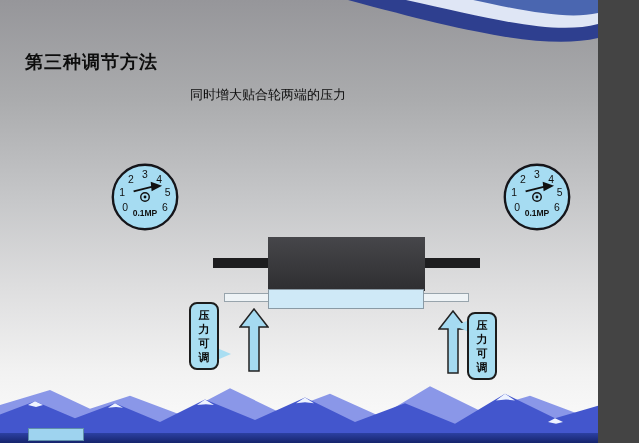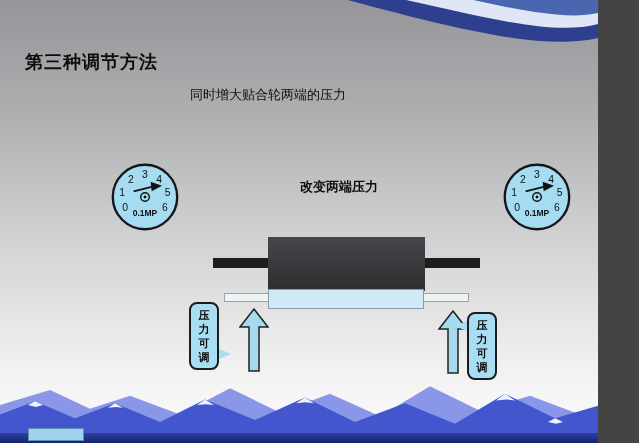--- a/index.html
+++ b/index.html
@@ -84,21 +84,20 @@
 <div class="slide">
 
   <svg class="corner-swoosh" viewBox="0 0 250 55">
     <path d="M250 38 C 198 50, 118 32, 0 0 L 250 0 Z" fill="#2e3f8f"></path>
     <path d="M250 24 C 205 36, 140 18, 40 -4 L 250 -4 Z" fill="#dfe6f5"></path>
     <path d="M250 13 C 215 21, 160 8, 90 -8 L 250 -8 Z" fill="#4a66b0"></path>
   </svg>
 
   <div class="slide-title">第三种调节方法</div>
   <div class="slide-subtitle">同时增大贴合轮两端的压力</div>
-  <div class="center-label">改变两端压力</div>
 
   <svg class="gauge left" viewBox="0 0 76 76">
     <circle cx="38" cy="38" r="34" fill="#a6dcf2" stroke="#15151a" stroke-width="2.5"></circle>
     <text x="17" y="53" font-size="11" text-anchor="middle" fill="#111">0</text>
     <text x="14" y="37" font-size="11" text-anchor="middle" fill="#111">1</text>
     <text x="23" y="23" font-size="11" text-anchor="middle" fill="#111">2</text>
     <text x="38" y="18" font-size="11" text-anchor="middle" fill="#111">3</text>
     <text x="53" y="23" font-size="11" text-anchor="middle" fill="#111">4</text>
     <text x="62" y="37" font-size="11" text-anchor="middle" fill="#111">5</text>
     <text x="59" y="53" font-size="11" text-anchor="middle" fill="#111">6</text>

